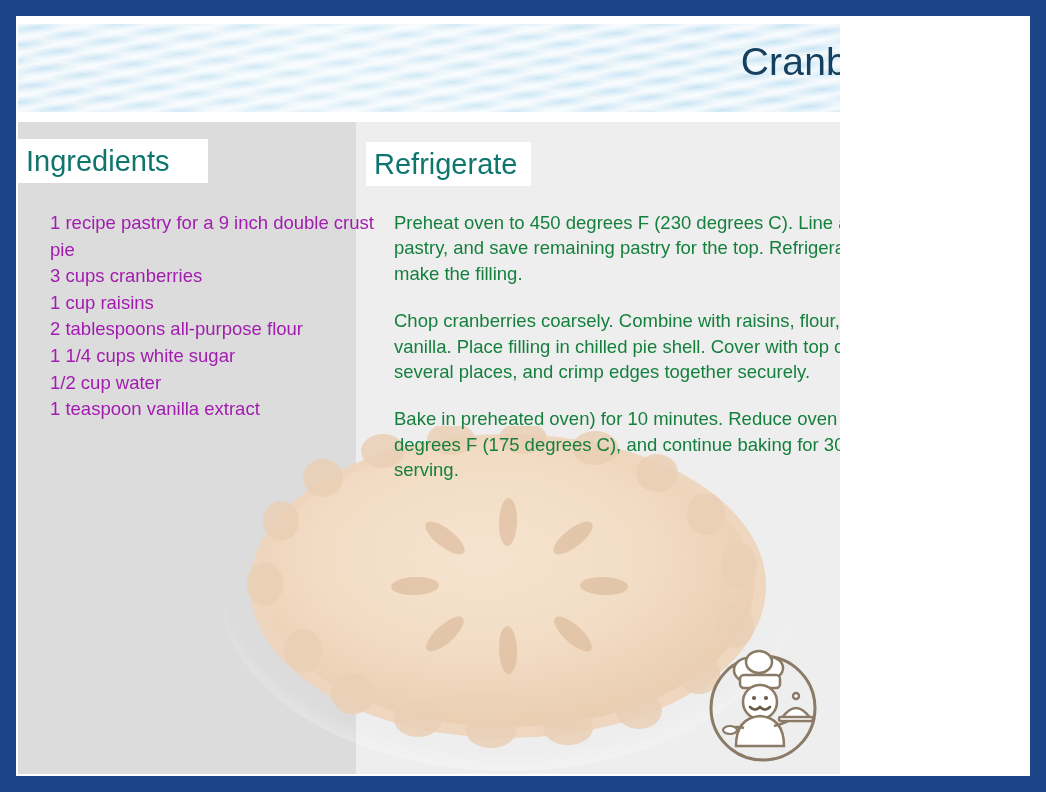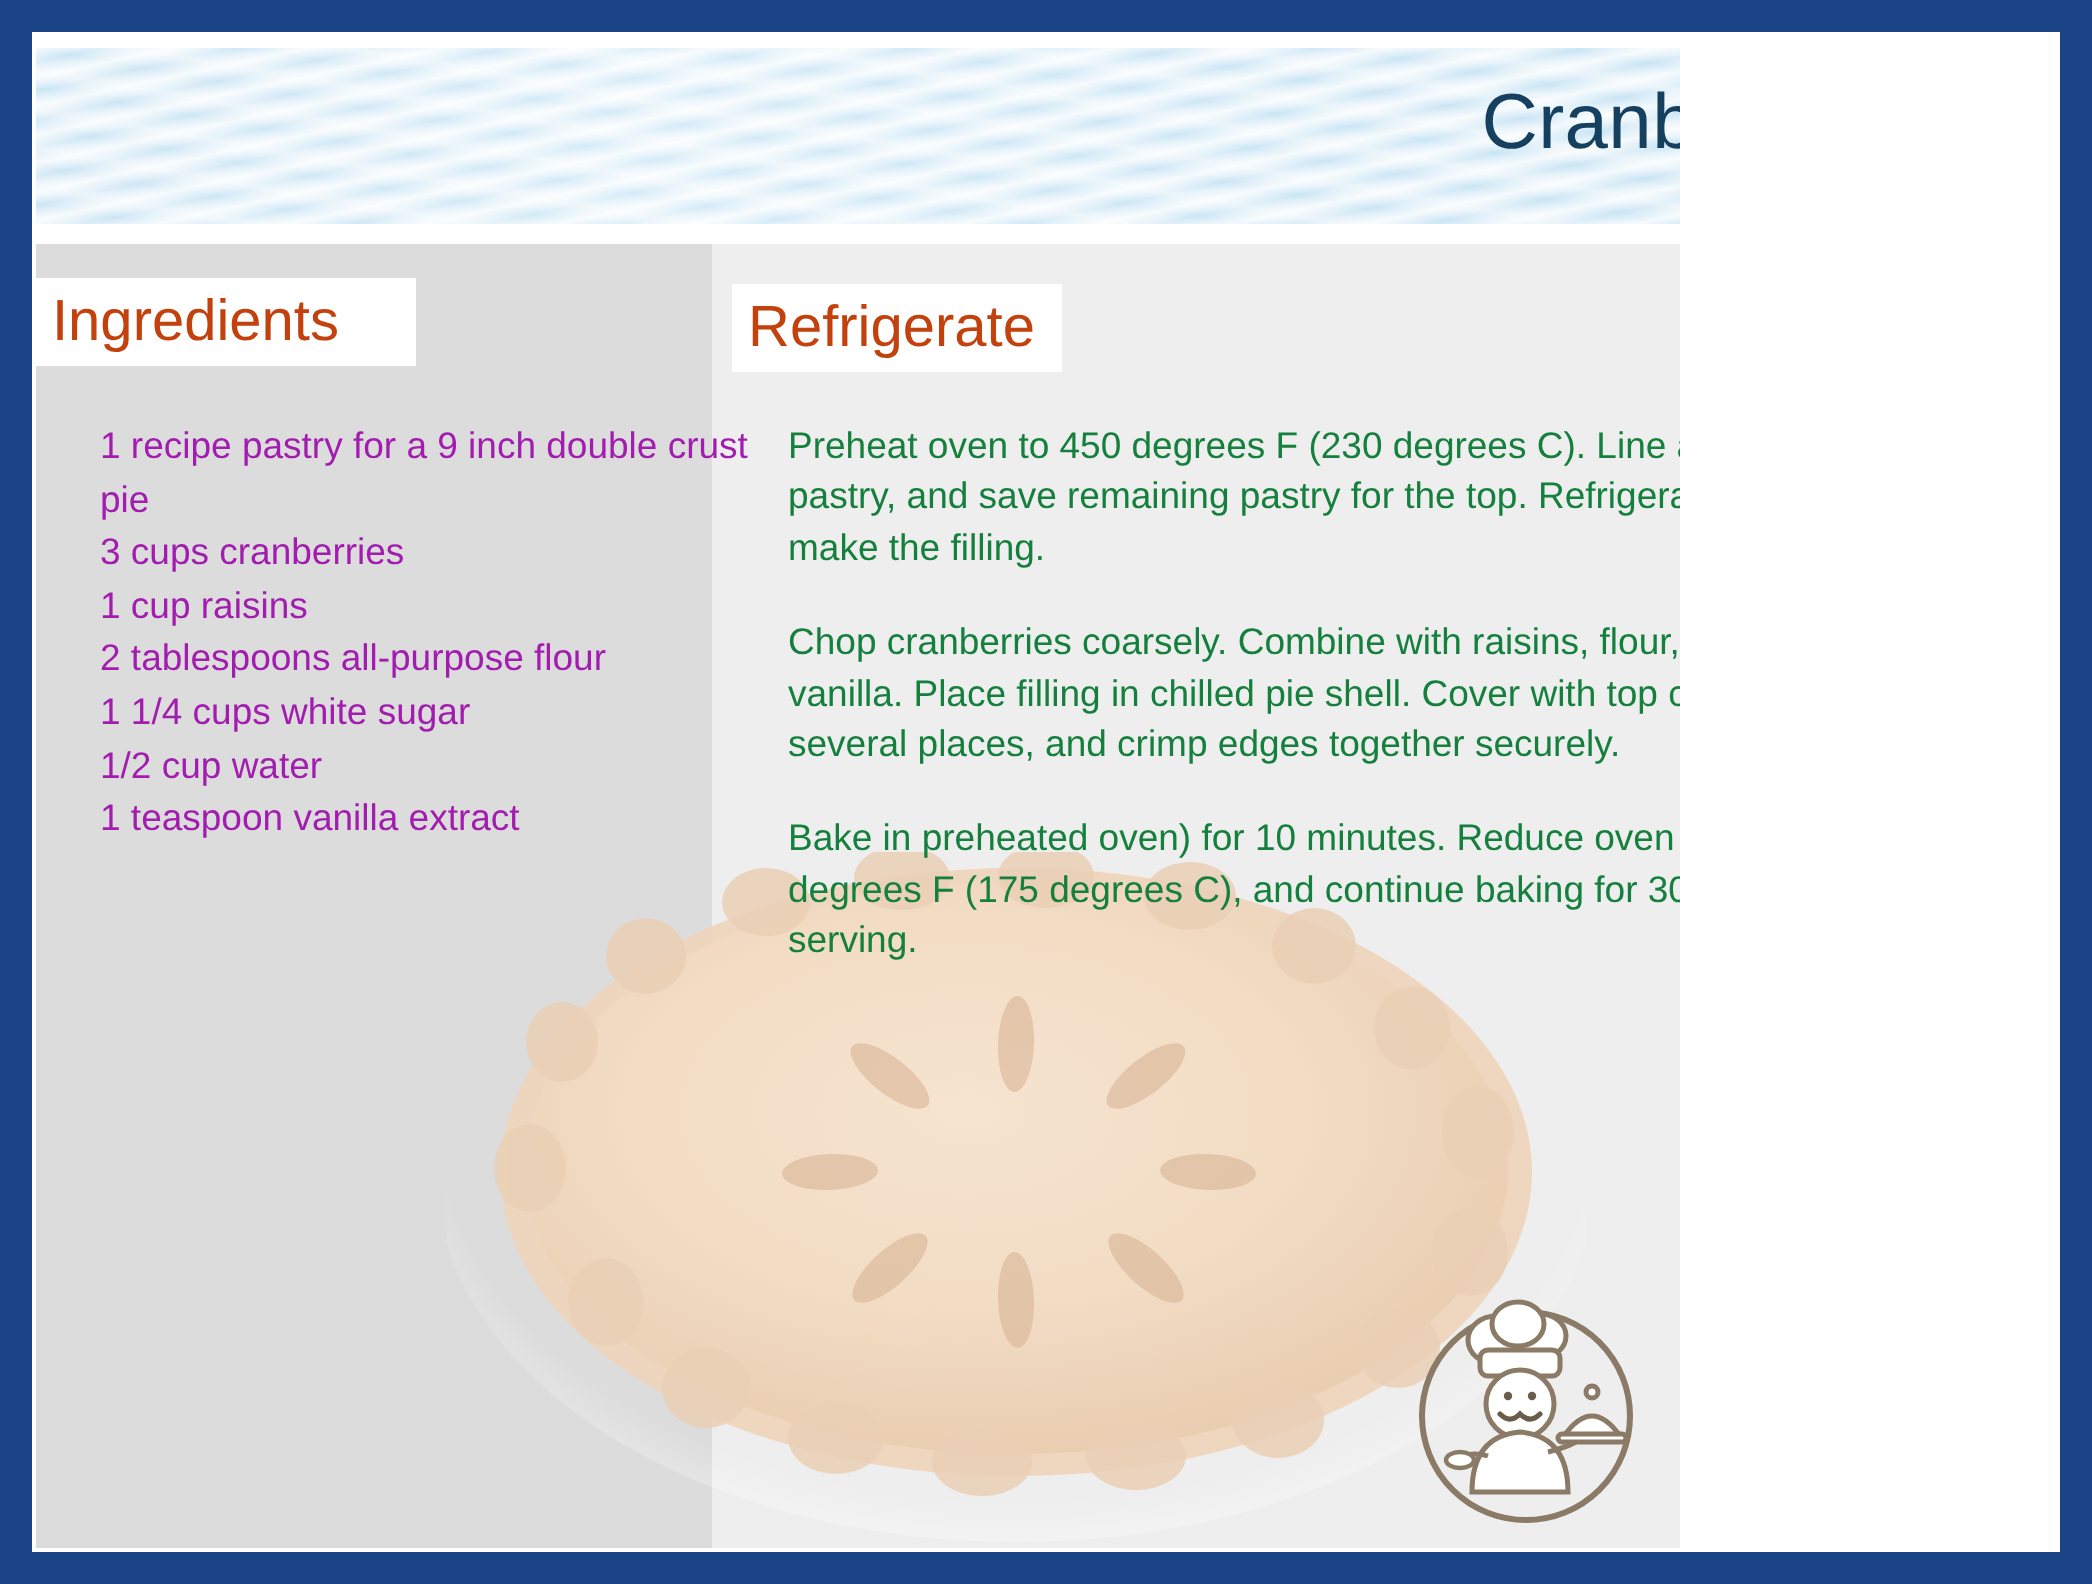--- a/index.html
+++ b/index.html
@@ -84,21 +84,21 @@
     top: 104px;
     width: 672px;
     height: 652px;
     background: #eeeeee;
   }
 
   .col-heading {
     position: absolute;
     background: #ffffff;
     font-size: 29px;
-    color: #c2410c;
+    color: #0f766e;
     font-family: "Liberation Sans", sans-serif;
     padding: 6px 14px 8px 8px;
     box-sizing: border-box;
     white-space: nowrap;
   }
   #ingredients-heading {
     left: 0px;
     top: 121px;
     height: 44px;
     min-width: 190px;

